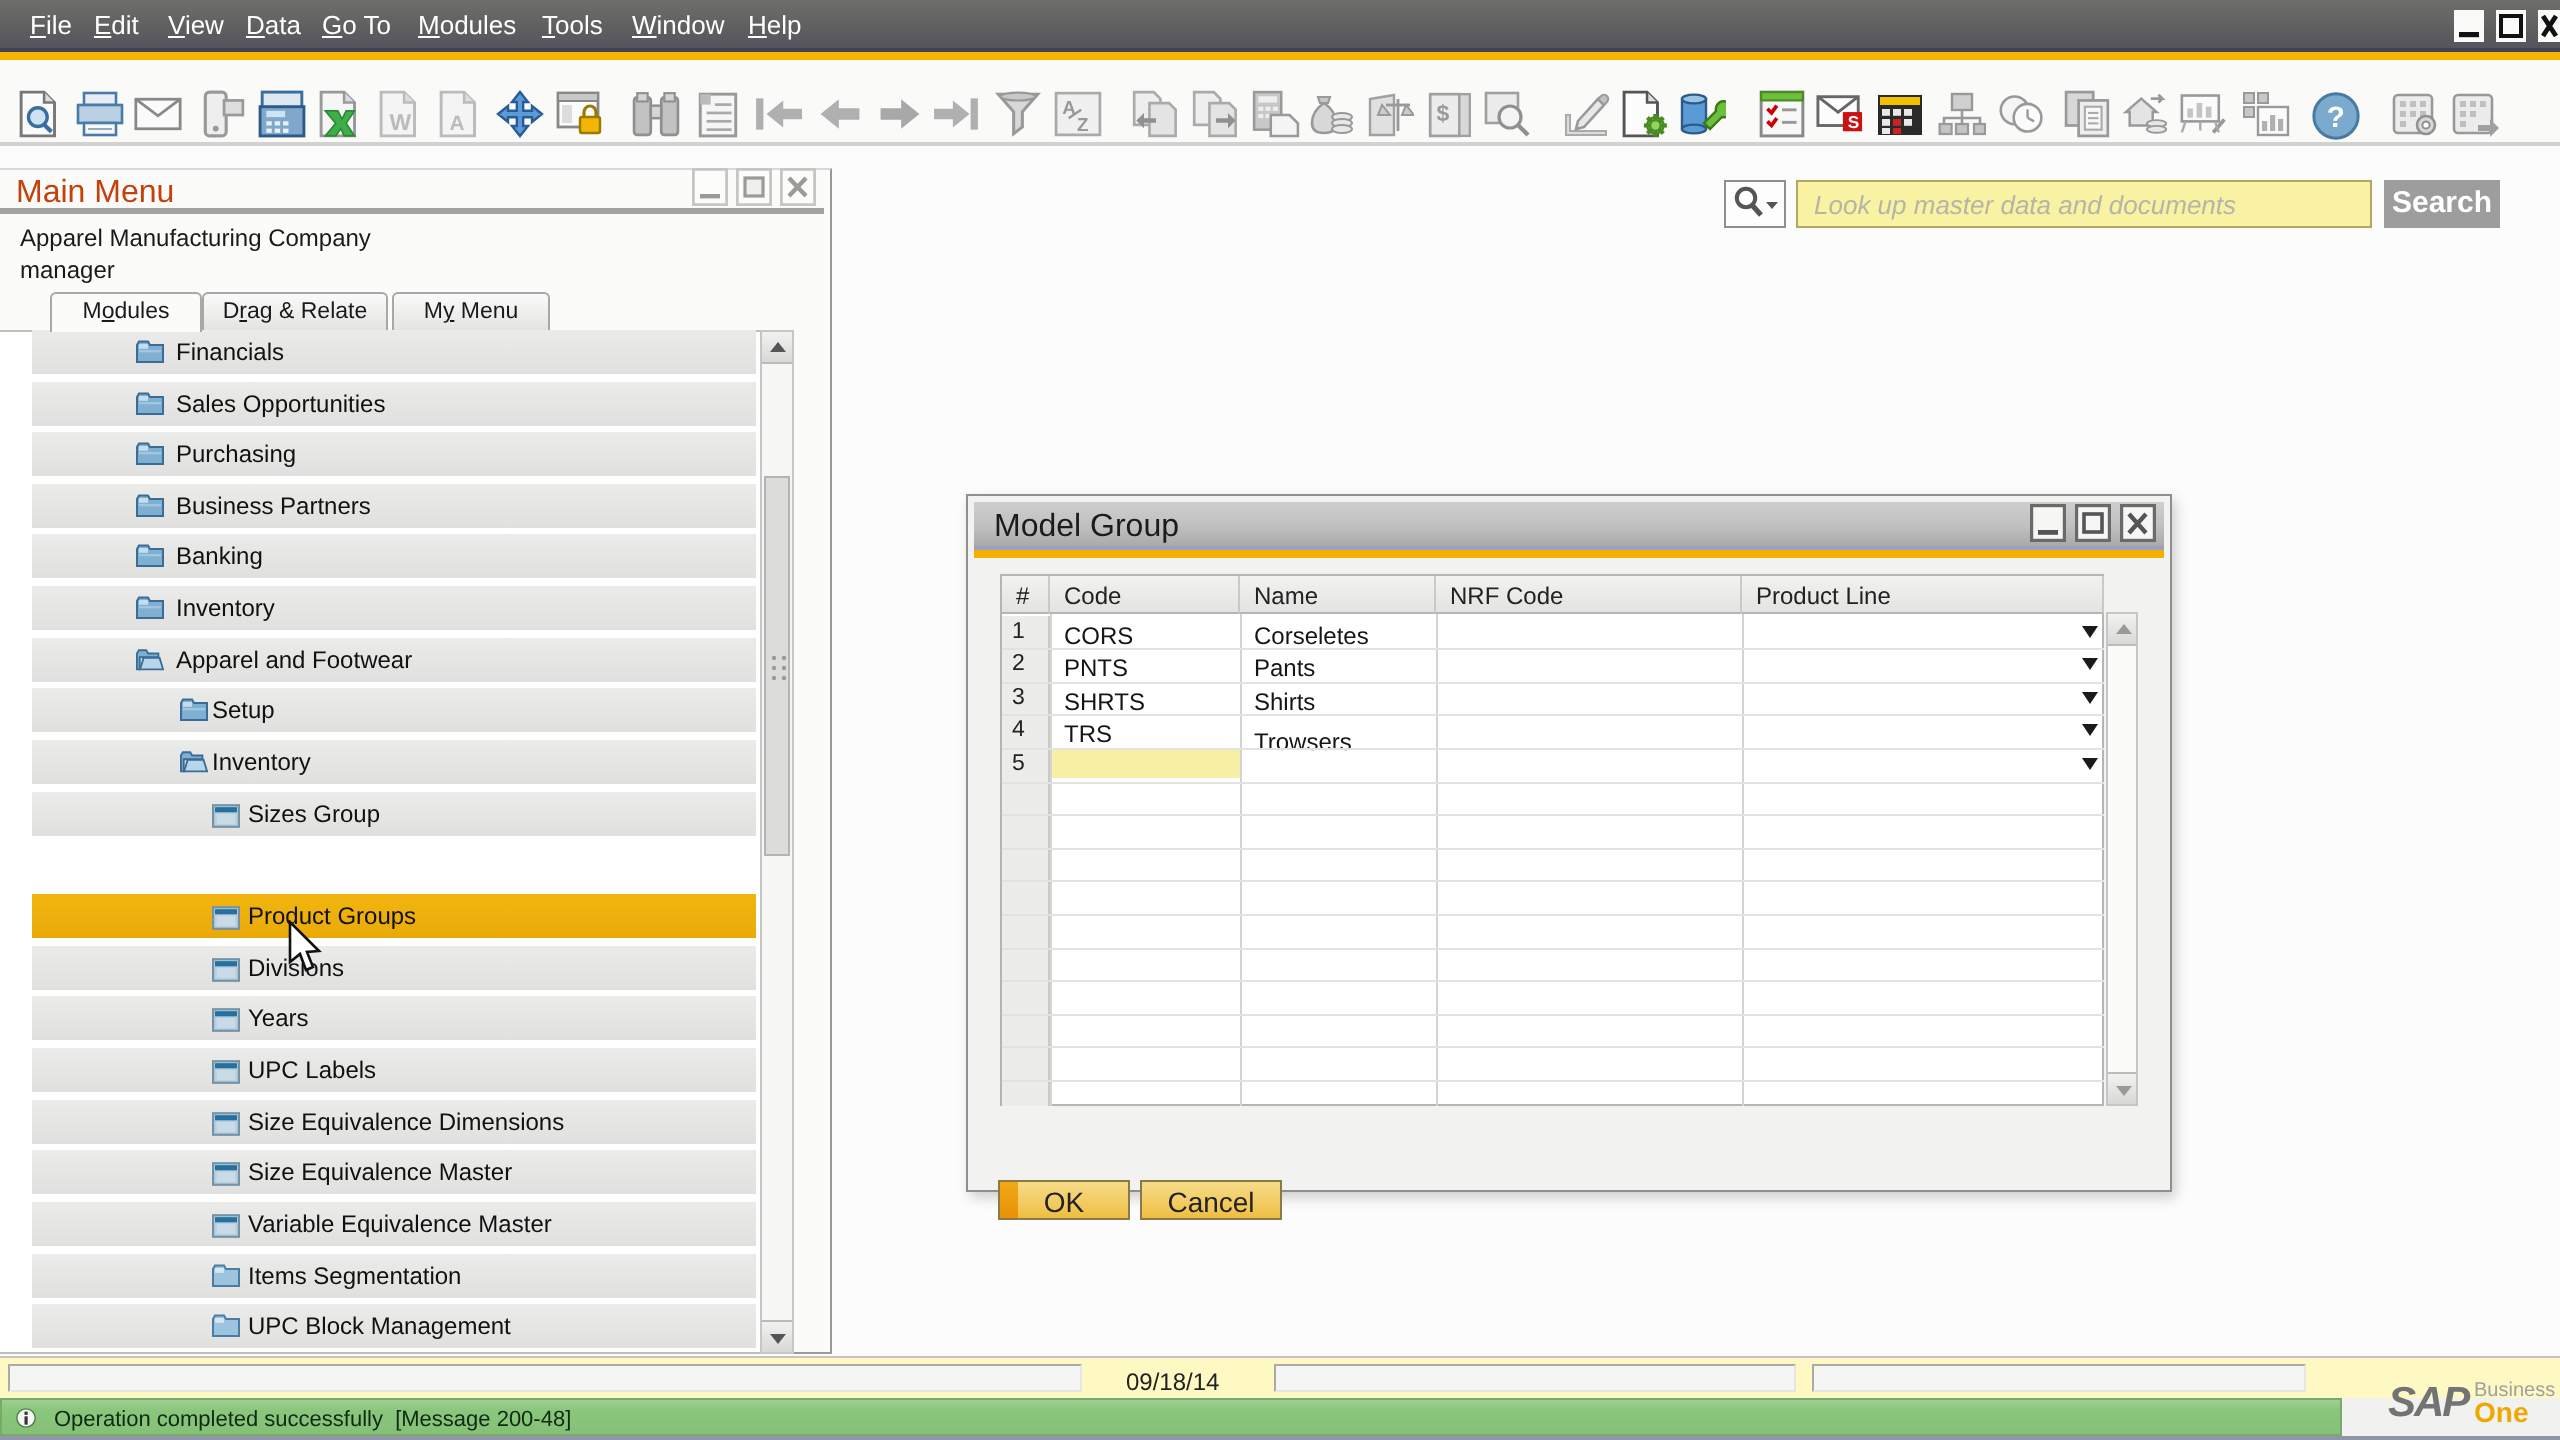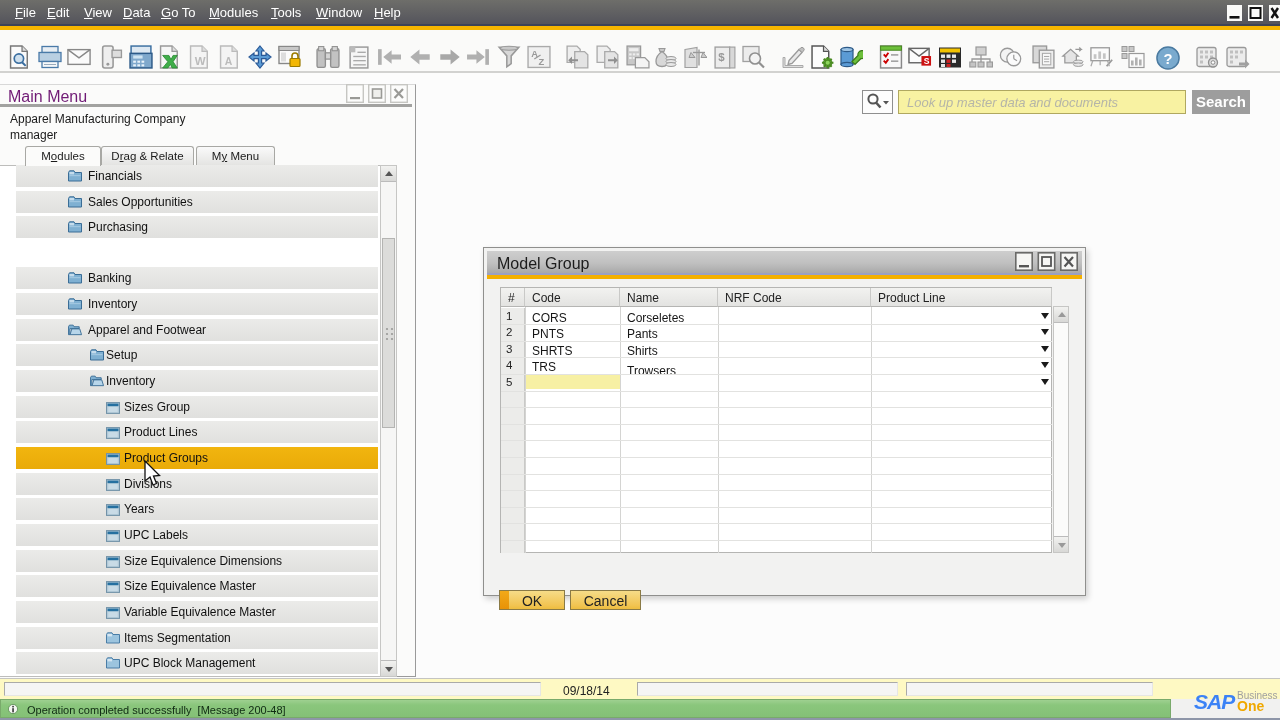--- a/index.html
+++ b/index.html
@@ -25,21 +25,21 @@
   
   #magbtn { left:862px; top:90px; width:31px; height:24px; background:#fdfdfd; border:1px solid #8f8f8f; }
   #searchinput { left:898px; top:90px; width:288px; height:24px; background:#f8f2a2; border:1px solid #b0a860;
      color:#b5b5a8; font-size:13px; font-style:italic; padding:4px 0 0 8px; }
   #searchbtn { left:1192px; top:90px; width:58px; height:24px; background:#9d9d9d;
      color:#fff; font-size:15px; font-weight:bold; text-align:center; padding-top:3px; }
 
   
   #mainmenu { left:0px; top:84px; width:416px; height:593px; background:#fbfbfa;
      border-right:1px solid #9a9a9a; border-top:1px solid #d8d8d8; border-bottom:1px solid #9a9a9a;}
-  #mmtitle { position:absolute; left:8px; top:3px; font-size:16px; color:#701a75; }
+  #mmtitle { position:absolute; left:8px; top:3px; font-size:16px; color:#c2410c; }
   #mmline { position:absolute; left:0; top:19px; width:412px; height:2.8px; background:#a2a2a0; }
   #mmcompany { position:absolute; left:10px; top:27px; font-size:12px; color:#1a1a1a; }
   #mmuser { position:absolute; left:10px; top:43px; font-size:12px; color:#1a1a1a; }
 
   
   .tab { position:absolute; top:61px; height:19px; font-size:11.5px; color:#1a1a1a; text-align:center;
      border:1px solid #a8a8a4; border-bottom:none; border-radius:3px 3px 0 0; padding-top:3px;
      background:linear-gradient(#fafafa,#e4e4e2); }
   .tab u { text-decoration:underline; }
   #tab1 { left:25px; width:76px; background:#fbfbfa; height:20px; z-index:3; }
@@ -483,20 +483,30 @@
 <div class="trow" style="top:131.1px">
       <span style="position:absolute;left:52px;top:0;width:16px;height:22px">
         <svg class="ticon" width="14" height="12" viewBox="0 0 14 12">
           <path d="M0.5 2.5 L0.5 11 L13.5 11 L13.5 2.5 L7 2.5 L6 0.8 L1.5 0.8 Z" fill="#7fb0d2" stroke="#3a6d96" stroke-width="1"></path>
           <rect x="1.5" y="2" width="4.5" height="2.4" fill="#c5dcec"></rect>
           <rect x="1.5" y="5" width="11" height="1.2" fill="#a9cce4" opacity="0.8"></rect>
         </svg>
       </span>
       <span class="lbl" style="left:72px">Purchasing</span>
     </div>
+<div class="trow" style="top:156.8px">
+      <span style="position:absolute;left:52px;top:0;width:16px;height:22px">
+        <svg class="ticon" width="14" height="12" viewBox="0 0 14 12">
+          <path d="M0.5 2.5 L0.5 11 L13.5 11 L13.5 2.5 L7 2.5 L6 0.8 L1.5 0.8 Z" fill="#7fb0d2" stroke="#3a6d96" stroke-width="1"></path>
+          <rect x="1.5" y="2" width="4.5" height="2.4" fill="#c5dcec"></rect>
+          <rect x="1.5" y="5" width="11" height="1.2" fill="#a9cce4" opacity="0.8"></rect>
+        </svg>
+      </span>
+      <span class="lbl" style="left:72px">Business Partners</span>
+    </div>
 <div class="trow" style="top:182.4px">
       <span style="position:absolute;left:52px;top:0;width:16px;height:22px">
         <svg class="ticon" width="14" height="12" viewBox="0 0 14 12">
           <path d="M0.5 2.5 L0.5 11 L13.5 11 L13.5 2.5 L7 2.5 L6 0.8 L1.5 0.8 Z" fill="#7fb0d2" stroke="#3a6d96" stroke-width="1"></path>
           <rect x="1.5" y="2" width="4.5" height="2.4" fill="#c5dcec"></rect>
           <rect x="1.5" y="5" width="11" height="1.2" fill="#a9cce4" opacity="0.8"></rect>
         </svg>
       </span>
       <span class="lbl" style="left:72px">Banking</span>
     </div>
@@ -540,30 +550,20 @@
     </div>
 <div class="trow" style="top:310.7px">
       <span style="position:absolute;left:90px;top:0;width:16px;height:22px">
         <svg class="ticon" width="13" height="11" viewBox="0 0 13 11" style="top:6px">
           <rect x="0.5" y="0.5" width="12" height="10" fill="#b9cfdc" stroke="#7292a8" stroke-width="1"></rect>
           <rect x="1.4" y="1.4" width="10.2" height="2.4" fill="#2570a0"></rect>
           <rect x="2.2" y="4.6" width="8.6" height="4.6" fill="#c9dbe6"></rect>
         </svg>
       </span>
       <span class="lbl" style="left:108px">Sizes Group</span>
-    </div>
-<div class="trow" style="top:336.4px">
-      <span style="position:absolute;left:90px;top:0;width:16px;height:22px">
-        <svg class="ticon" width="13" height="11" viewBox="0 0 13 11" style="top:6px">
-          <rect x="0.5" y="0.5" width="12" height="10" fill="#b9cfdc" stroke="#7292a8" stroke-width="1"></rect>
-          <rect x="1.4" y="1.4" width="10.2" height="2.4" fill="#2570a0"></rect>
-          <rect x="2.2" y="4.6" width="8.6" height="4.6" fill="#c9dbe6"></rect>
-        </svg>
-      </span>
-      <span class="lbl" style="left:108px">Product Lines</span>
     </div>
 <div class="trow sel" style="top:362.1px">
       <span style="position:absolute;left:90px;top:0;width:16px;height:22px">
         <svg class="ticon" width="13" height="11" viewBox="0 0 13 11" style="top:6px">
           <rect x="0.5" y="0.5" width="12" height="10" fill="#b9cfdc" stroke="#7292a8" stroke-width="1"></rect>
           <rect x="1.4" y="1.4" width="10.2" height="2.4" fill="#2570a0"></rect>
           <rect x="2.2" y="4.6" width="8.6" height="4.6" fill="#c9dbe6"></rect>
         </svg>
       </span>
       <span class="lbl" style="left:108px">Product Groups</span>
@@ -752,20 +752,20 @@
    <circle cx="6" cy="6" r="5.5" fill="#f4f8f2" stroke="#4a7a42" stroke-width="0.8"></circle>
    <rect x="5.1" y="2.2" width="1.9" height="1.9" fill="#333"></rect>
    <rect x="5.1" y="5" width="1.9" height="5" fill="#333"></rect>
  </svg>
     <span class="gtxt">Operation completed successfully&nbsp; [Message 200-48]</span>
 </div>
 <div class="abs" id="bottomline"></div>
 
 <div class="abs" style="left:1171px; top:699px; width:109px; height:19px; background:#f1f1f0;"></div>
 <div class="abs" id="sap">
-  <span style="position:absolute; left:1px; top:3px; font-size:21px; font-weight:bold; font-style:italic; color:#3b82f6; letter-spacing:-1px;">SAP</span>
+  <span style="position:absolute; left:1px; top:3px; font-size:21px; font-weight:bold; font-style:italic; color:#737373; letter-spacing:-1px;">SAP</span>
   <span style="position:absolute; left:44px; top:3px; font-size:10px; color:#a0a0a0;">Business</span>
   <span style="position:absolute; left:44px; top:11px; font-size:14px; font-weight:bold; color:#f0a800;">One</span>
 </div>
 
 <svg class="abs" style="left:143px; top:460px; z-index:50" width="19" height="28" viewBox="0 0 19 28">
   <path d="M2 1 L2 21 L7 17 L10 25 L13.5 23.5 L10.5 16 L16.5 15.5 Z" fill="#fff" stroke="#111" stroke-width="1.3"></path>
 </svg>
 
 </body></html>

